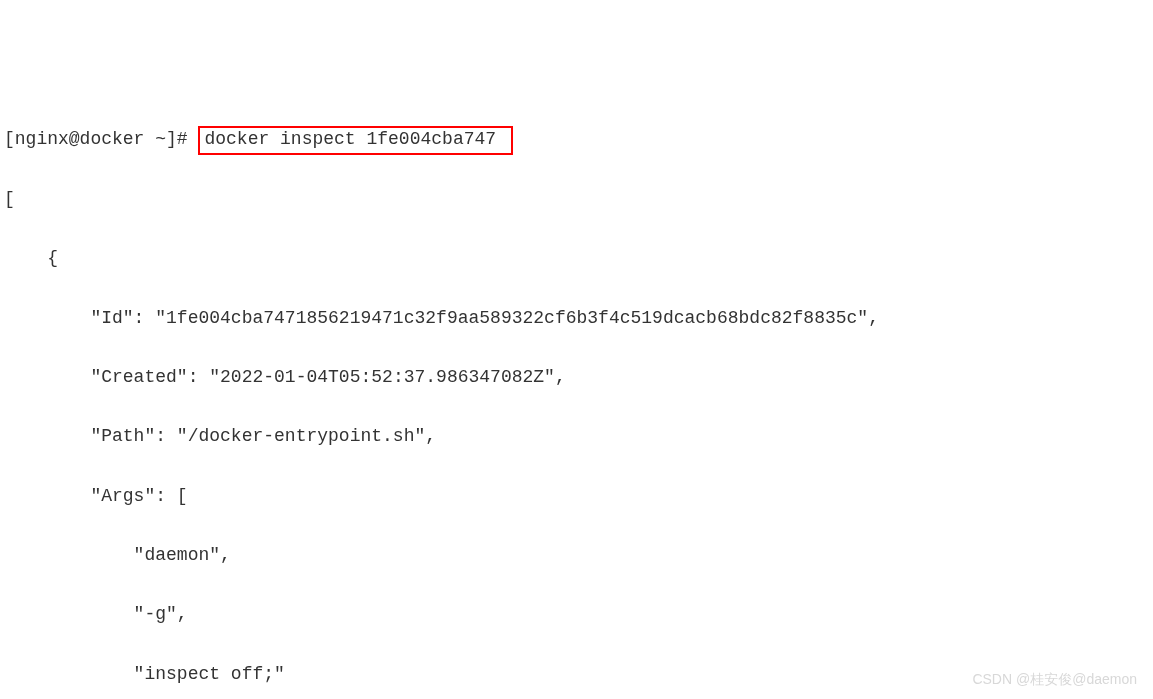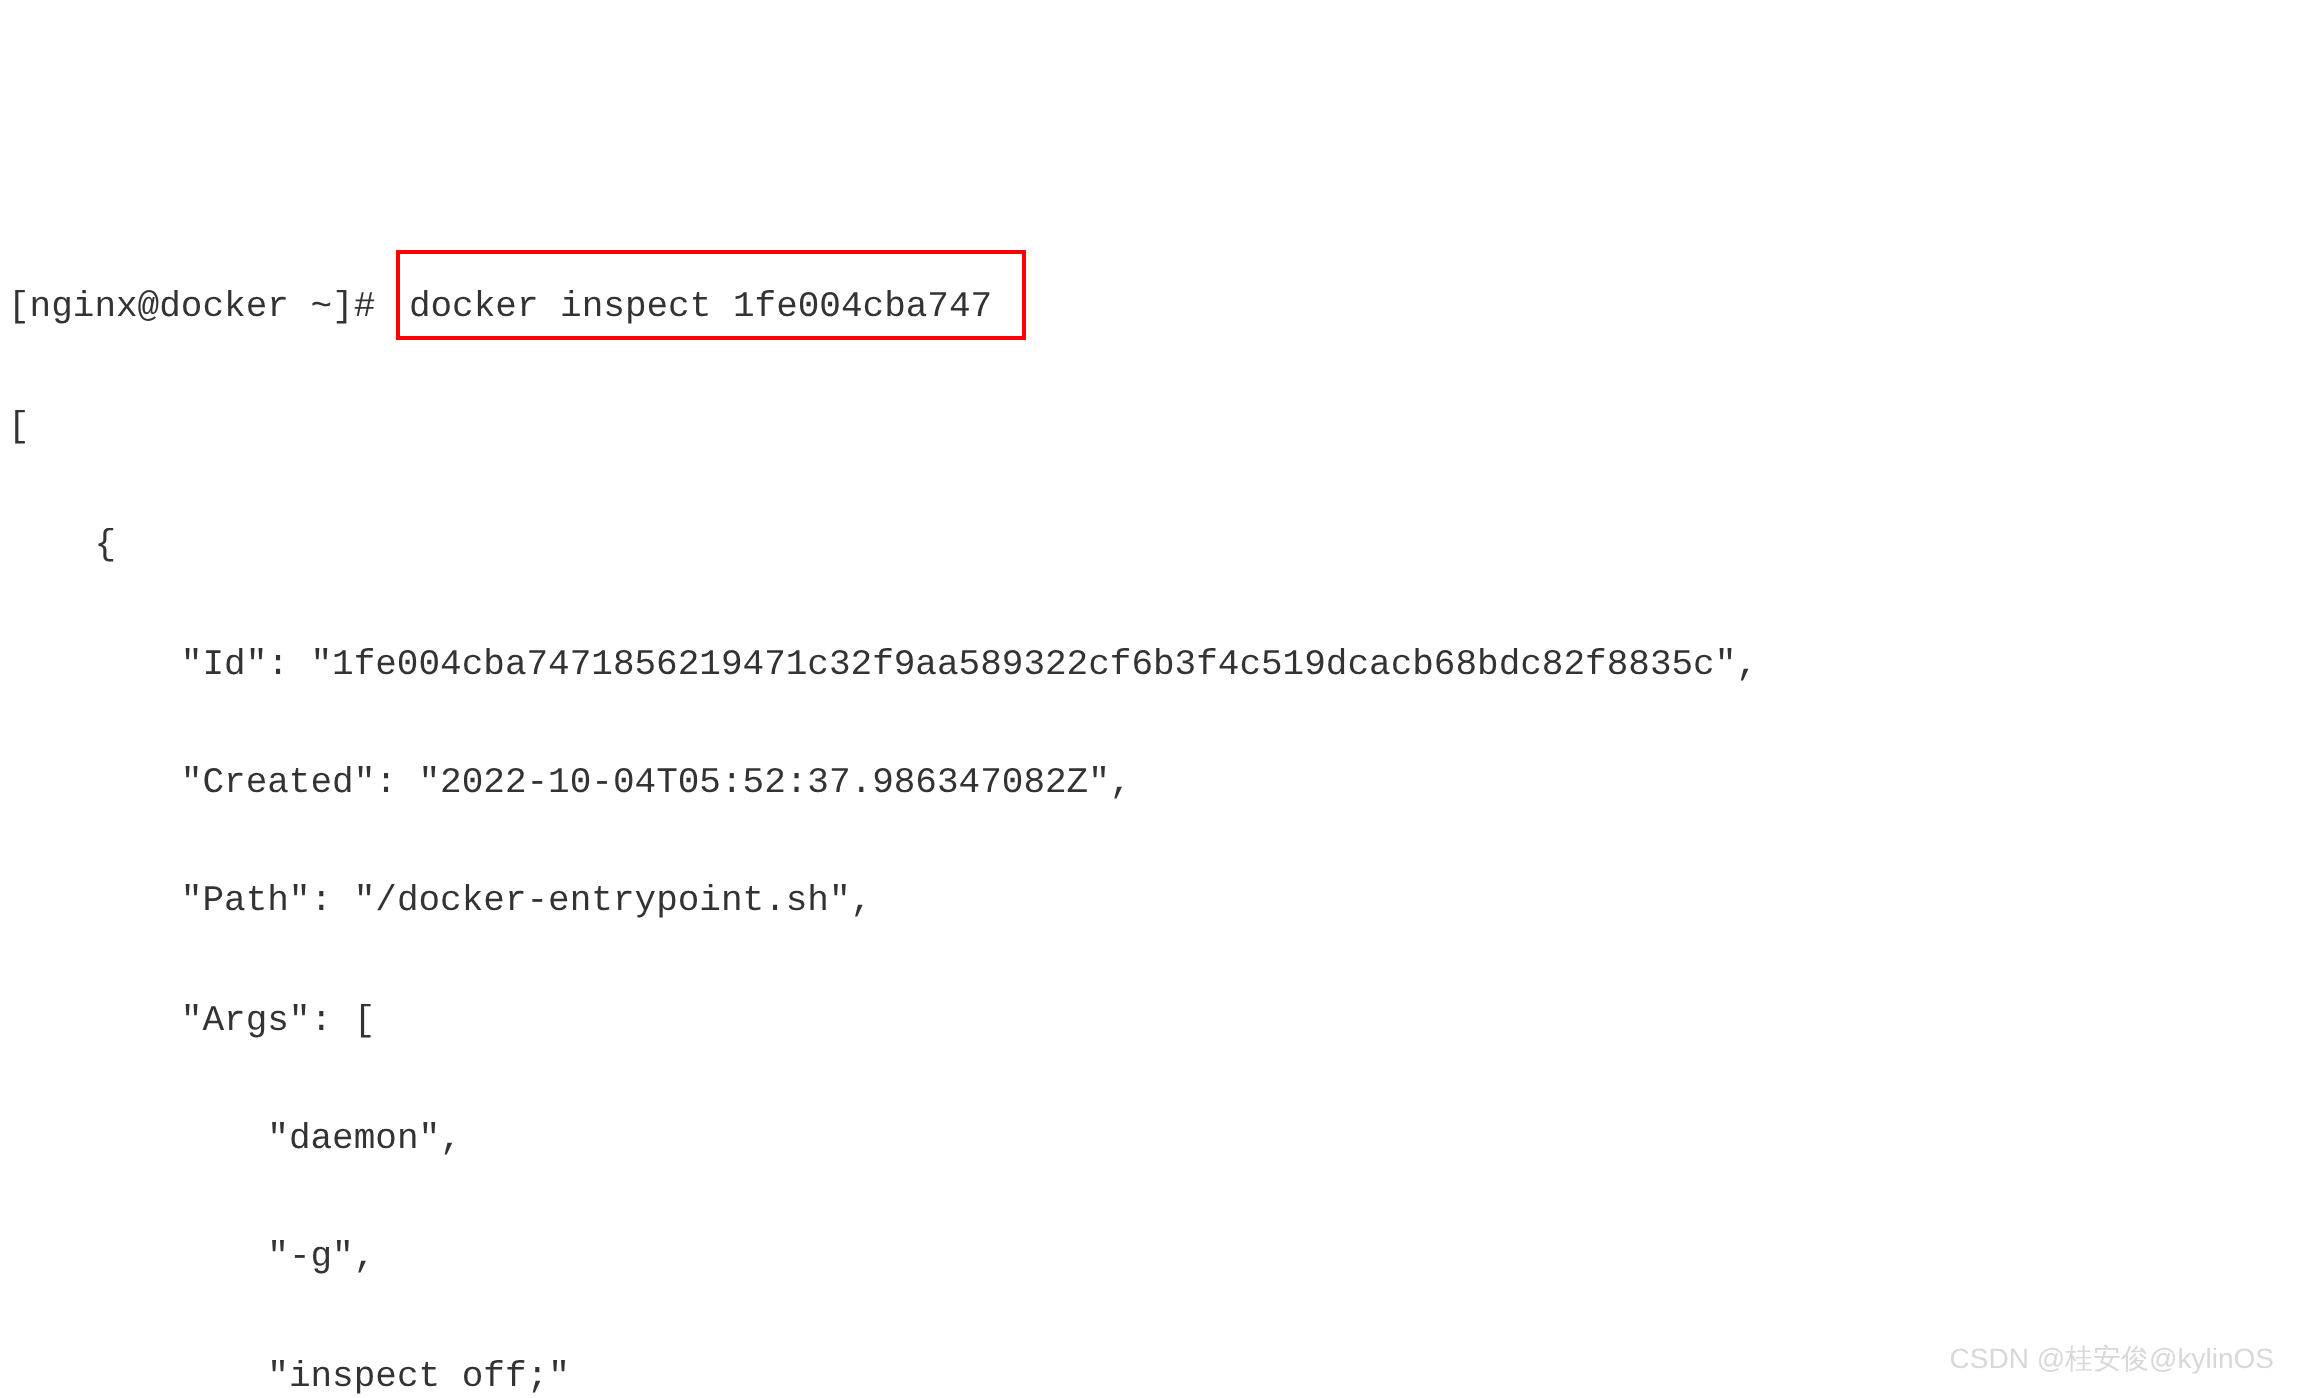--- a/index.html
+++ b/index.html
@@ -19,21 +19,21 @@
       height: 699px;
       overflow: hidden;
       position: relative;
     }
     .line {
       display: block;
       padding-left: 4px;
     }
     .highlight-box {
       border: 2px solid #ff0000;
-      padding: 16px 4px 2px 4px;
+      padding: 0 4px 2px 4px;
       display: inline-block;
       line-height: 1.3;
     }
     .watermark {
       position: absolute;
       bottom: 8px;
       right: 16px;
       font-family: Arial, sans-serif;
       font-size: 14px;
       color: #d8d8d8;
@@ -42,37 +42,37 @@
   </style>
 </head>
 <body>
 
 
 
 <span class="line"><span>[nginx@docker ~]# </span><span class="highlight-box"><span>docker inspect 1fe004cba747</span> </span></span>
 <span class="line">[</span>
 <span class="line">    {</span>
 <span class="line">        "Id": "<span>1fe004cba7471856219471c32f9aa589322cf6b3f4c519dcacb68bdc82f8835c</span>",</span>
-<span class="line">        "Created": "<span>2022-10-04T05:52:37.986347082Z</span>",</span>
+<span class="line">        "Created": "<span>2022-01-04T05:52:37.986347082Z</span>",</span>
 <span class="line">        "Path": "<span>/docker-entrypoint.sh</span>",</span>
 <span class="line">        "Args": [</span>
 <span class="line">            "<span>daemon</span>",</span>
 <span class="line">            "<span>-g</span>",</span>
 <span class="line">            "<span>inspect off;</span>"</span>
 
 
 
 
 
 
 
 
 
 
 
 
 
 
 
-<div class="watermark">CSDN @桂安俊@kylinOS</div>
+<div class="watermark">CSDN @桂安俊@daemon</div>
 
 
 
 
 </body></html>

